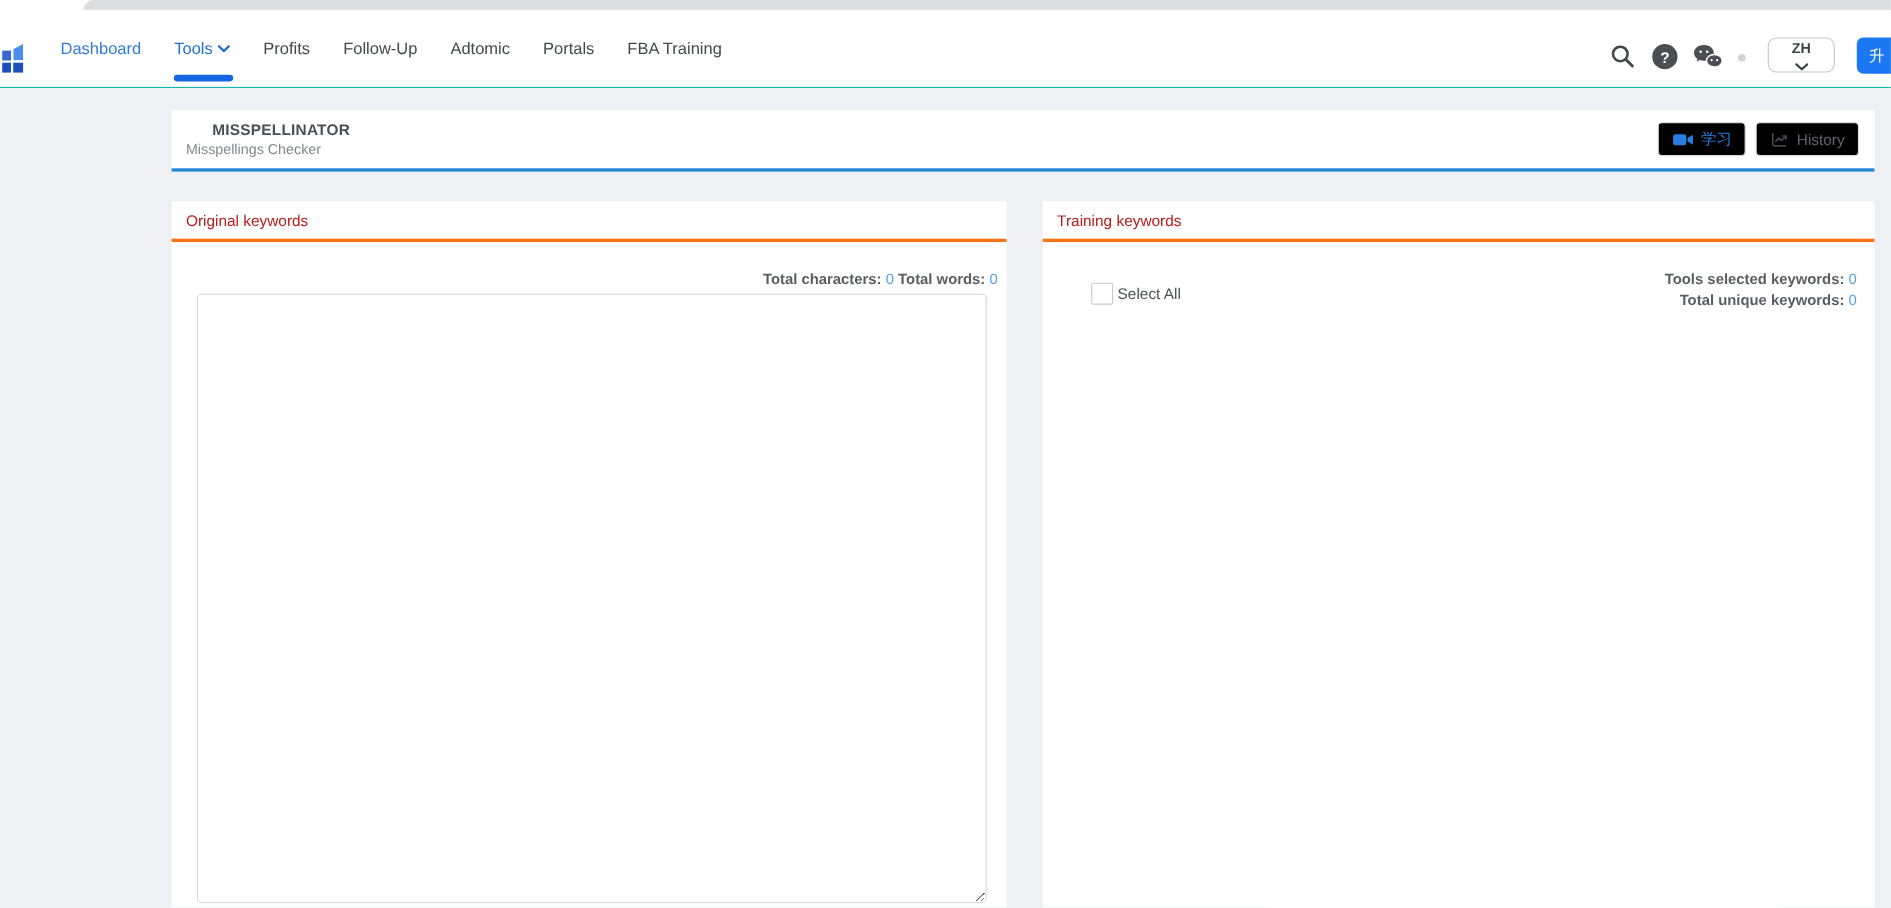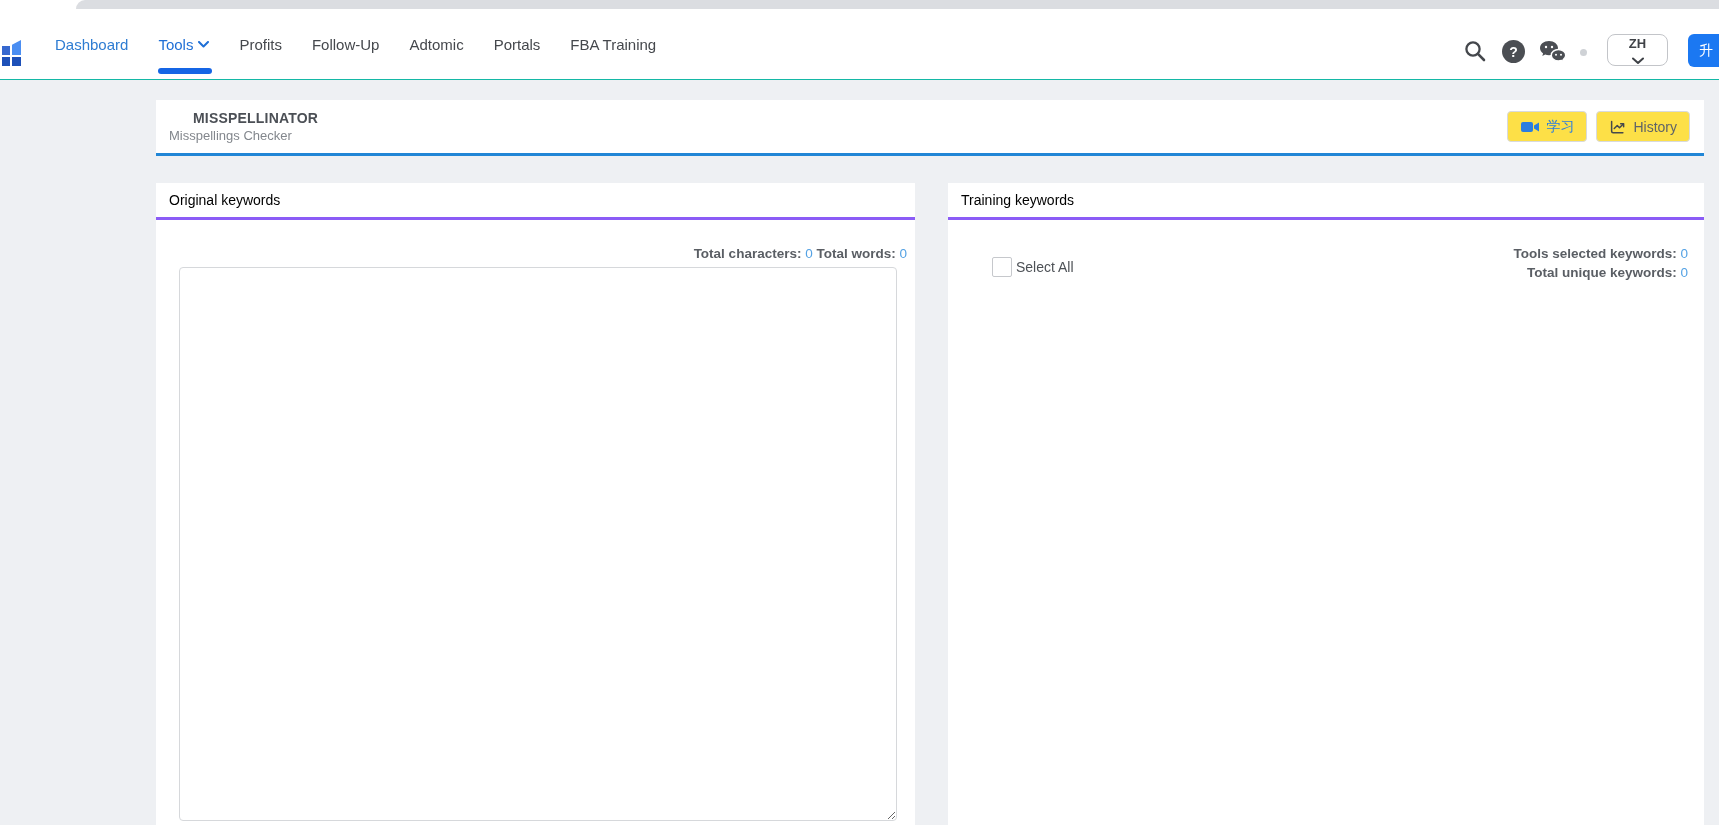--- a/index.html
+++ b/index.html
@@ -34,31 +34,31 @@
   .lang-btn{position:absolute;left:1607px;top:25px;width:61px;height:32px;border:1px solid #c3c5c9;border-radius:8px;
     background:#fff;display:flex;align-items:center;justify-content:center;gap:6px;font-size:13px;font-weight:bold;color:#3f4247;cursor:pointer;flex-direction:column;}
   .upgrade-btn{position:absolute;left:1688px;top:25px;width:48px;height:33px;background:#1b78f2;border:none;border-radius:6px;
     color:#fff;font-size:14px;display:flex;align-items:center;padding-left:11px;cursor:pointer;overflow:hidden;}
 
   
   .header-card{position:absolute;left:156px;top:100px;width:1548px;height:56px;background:#fff;border-bottom:3px solid #2186d6;}
   .tool-title{position:absolute;left:5px;top:10px;font-size:14px;font-weight:bold;color:#4b4f55;letter-spacing:.2px;margin-left:32px;}
   .tool-subtitle{position:absolute;left:13px;top:28px;font-size:13px;color:#83878d;}
   .header-actions{position:absolute;right:14px;top:11px;display:flex;gap:9px;}
-  .hbtn{height:31px;background:#fde047;border:1px solid #d8dadd;border-radius:4px;display:flex;align-items:center;gap:6px;
+  .hbtn{height:31px;background:#000000;border:1px solid #d8dadd;border-radius:4px;display:flex;align-items:center;gap:6px;
     padding:0 12px;font-size:14px;cursor:pointer;font-family:inherit;}
   .hbtn.learn{color:#2a7de0;}
   .hbtn.history{color:#5f6368;}
 
   
   .panel{position:absolute;top:183px;background:#fff;height:700px;}
   .panel.left{left:156px;width:759px;}
   .panel.right{left:948px;width:756px;}
-  .panel-head{height:37px;border-bottom:3px solid #8b5cf6;display:flex;align-items:center;padding-left:13px;
-    font-size:14px;color:#000000;}
+  .panel-head{height:37px;border-bottom:3px solid #f97316;display:flex;align-items:center;padding-left:13px;
+    font-size:14px;color:#b91c1c;}
   .totals{position:absolute;font-size:13.5px;color:#5a5e64;font-weight:bold;text-align:right;line-height:19px;}
   .totals .val{color:#54a2e4;font-weight:normal;}
   .panel.left .totals{right:8px;top:61px;}
   .panel.right .totals{right:16px;top:61px;}
   .kw-textarea{position:absolute;left:23px;top:84px;width:718px;height:554px;border:1px solid #d6d8db;border-radius:4px;
     resize:both;font-family:inherit;font-size:14px;padding:8px;color:#45484d;outline:none;}
   .selectall-row{position:absolute;left:20px;top:74px;display:flex;align-items:center;cursor:pointer;margin-left:24px;}
   .checkbox{width:20px;height:20px;border:1px solid #c6c8cc;border-radius:2px;background:#fff;}
   .selectall-label{margin-left:4px;font-size:14px;color:#4d5156;font-weight:500;}
 </style>

